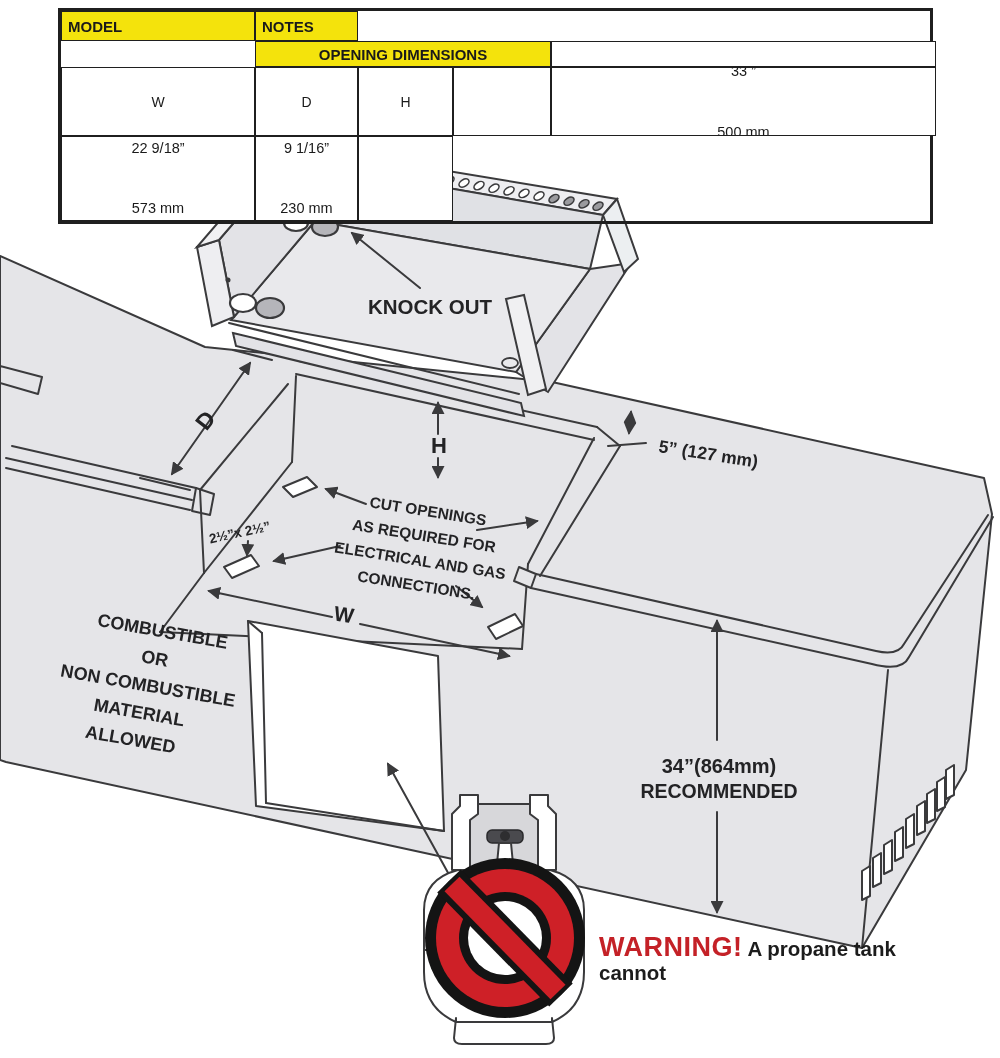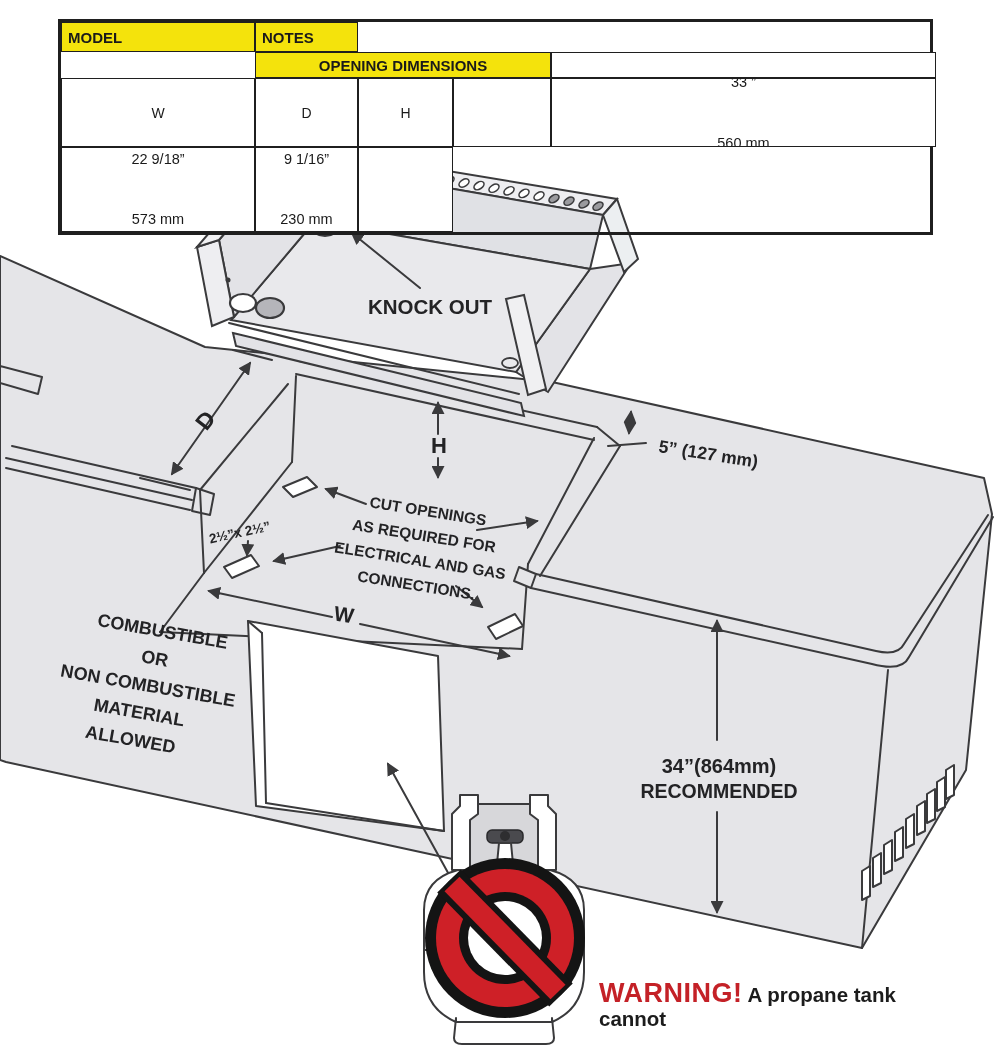--- a/index.html
+++ b/index.html
@@ -1,37 +1,37 @@
 <!DOCTYPE html>
 <html><head>
 <meta charset="utf-8">
 <style>
   html,body{margin:0;padding:0;background:#ffffff;}
   #stage{position:relative;width:1000px;height:1058px;background:#ffffff;overflow:hidden;
          font-family:"Liberation Sans",sans-serif;color:#1a1a1a;}
   
   #spec-table{position:absolute;left:58px;top:8px;width:875px;
     display:grid;grid-template-columns:194px 103px 95px 98px 385px;
-    grid-template-rows:30px 26px 69px;border:3px solid #1f1f1f;box-sizing:border-box;margin-top:11px;}
+    grid-template-rows:30px 26px 69px;border:3px solid #1f1f1f;box-sizing:border-box;}
   .cell{border:1.5px solid #1f1f1f;box-sizing:border-box;display:flex;align-items:center;
         padding:1px 6px;font-size:14px;background:#ffffff;overflow:hidden;}
   .cell.hdr{background:var(--yellow);font-weight:bold;font-size:15px;}
   .cell.center{justify-content:center;text-align:center;}
   .cell.col3{grid-column:2 / span 3;}
   .model-cell{flex-direction:column;align-items:flex-start;justify-content:center;
               font-size:13.5px;line-height:1.35;}
   .dim-cell{flex-direction:column;justify-content:center;font-size:14.5px;line-height:1.4;gap:40px;}
   
   #drawing{position:absolute;left:0;top:0;}
   .ln{stroke:#3a3a3c;stroke-width:2;fill:none;stroke-linecap:round;}
   .fillgray{fill:#e5e5e8;stroke:#3a3a3c;stroke-width:2;stroke-linejoin:round;}
   .white{fill:#ffffff;stroke:#3a3a3c;stroke-width:2;stroke-linejoin:round;}
   .lbl{font-family:"Liberation Sans",sans-serif;font-weight:bold;fill:#232325;}
   
-  #warning{position:absolute;left:599px;top:981px;width:345px;font-weight:bold;
+  #warning{position:absolute;left:599px;top:935px;width:345px;font-weight:bold;
            font-size:20.5px;line-height:24px;color:#1c1c1c;}
   #warning .red{font-size:27px;color:var(--red);letter-spacing:.5px;}
 </style>
 </head>
 <body>
 
 <div id="stage">
 
   <svg id="drawing" width="1000" height="1058" viewBox="0 0 1000 1058">
     <defs>
@@ -213,21 +213,21 @@
     <div class="cell hdr center col3">OPENING DIMENSIONS</div>
 
     <div class="cell"></div>
     <div class="cell center">W</div>
     <div class="cell center">D</div>
     <div class="cell center">H</div>
     <div class="cell"></div>
 
     <div class="cell dim-cell center">
       <span>33 ”</span>
-      <span>560 mm</span>
+      <span>500 mm</span>
     </div>
     <div class="cell dim-cell center">
       <span>22 9/18”</span>
       <span>573 mm</span>
     </div>
     <div class="cell dim-cell center">
       <span>9 1/16”</span>
       <span>230 mm</span>
     </div>
     <div class="cell"></div>

